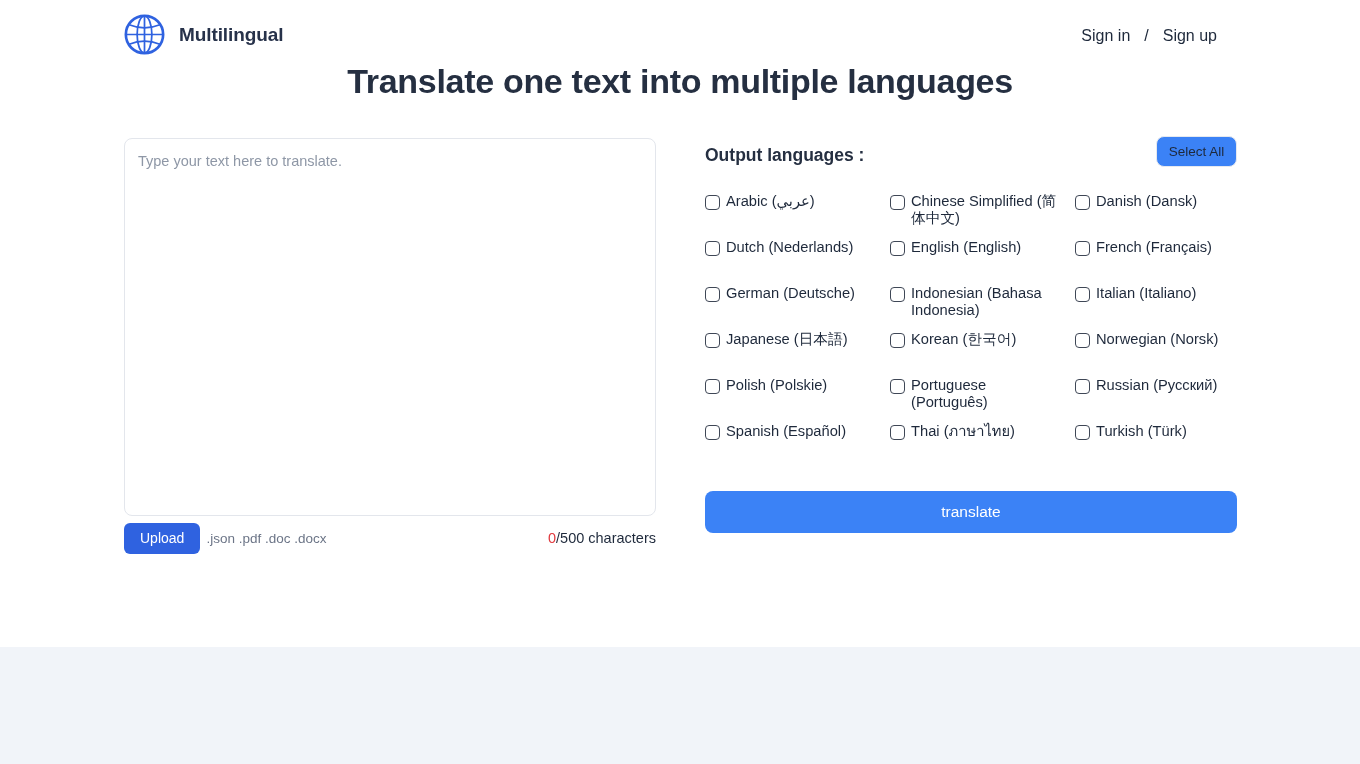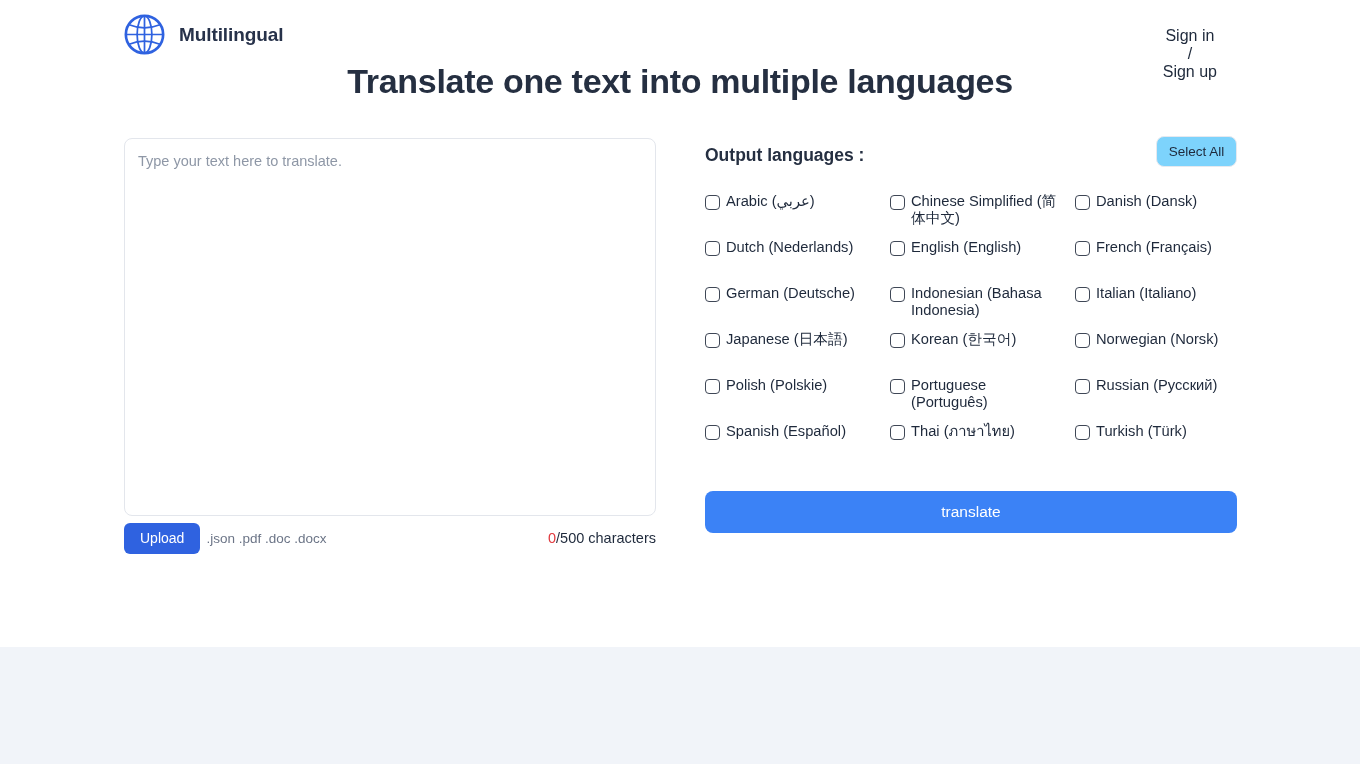--- a/index.html
+++ b/index.html
@@ -43,21 +43,20 @@
     letter-spacing: -0.1px;
   }
   .auth-links {
     position: absolute;
     right: 143px; top: 27px;
     display: flex;
     align-items: center;
     gap: 0px;
     font-size: 16px;
     color: #1e293b;
-    flex-direction: column;
   }
   .auth-links a {
     color: #1e293b;
     text-decoration: none;
   }
   .auth-sep {
     color: #1e293b;
     padding: 0 14px;
   }
 
@@ -148,21 +147,21 @@
   .out-label {
     font-size: 17.5px;
     font-weight: bold;
     color: #252f41;
   }
   .select-all-btn {
     position: absolute;
     right: 0; top: 0;
     width: 81px;
     height: 31px;
-    background: #7dd3fc;
+    background: #3b82f6;
     border: 1px solid #e6e9ef;
     border-radius: 8px;
     font-family: "Liberation Sans", sans-serif;
     font-size: 13.5px;
     color: #1e293b;
     cursor: pointer;
     display: flex;
     align-items: center;
     justify-content: center;
   }

